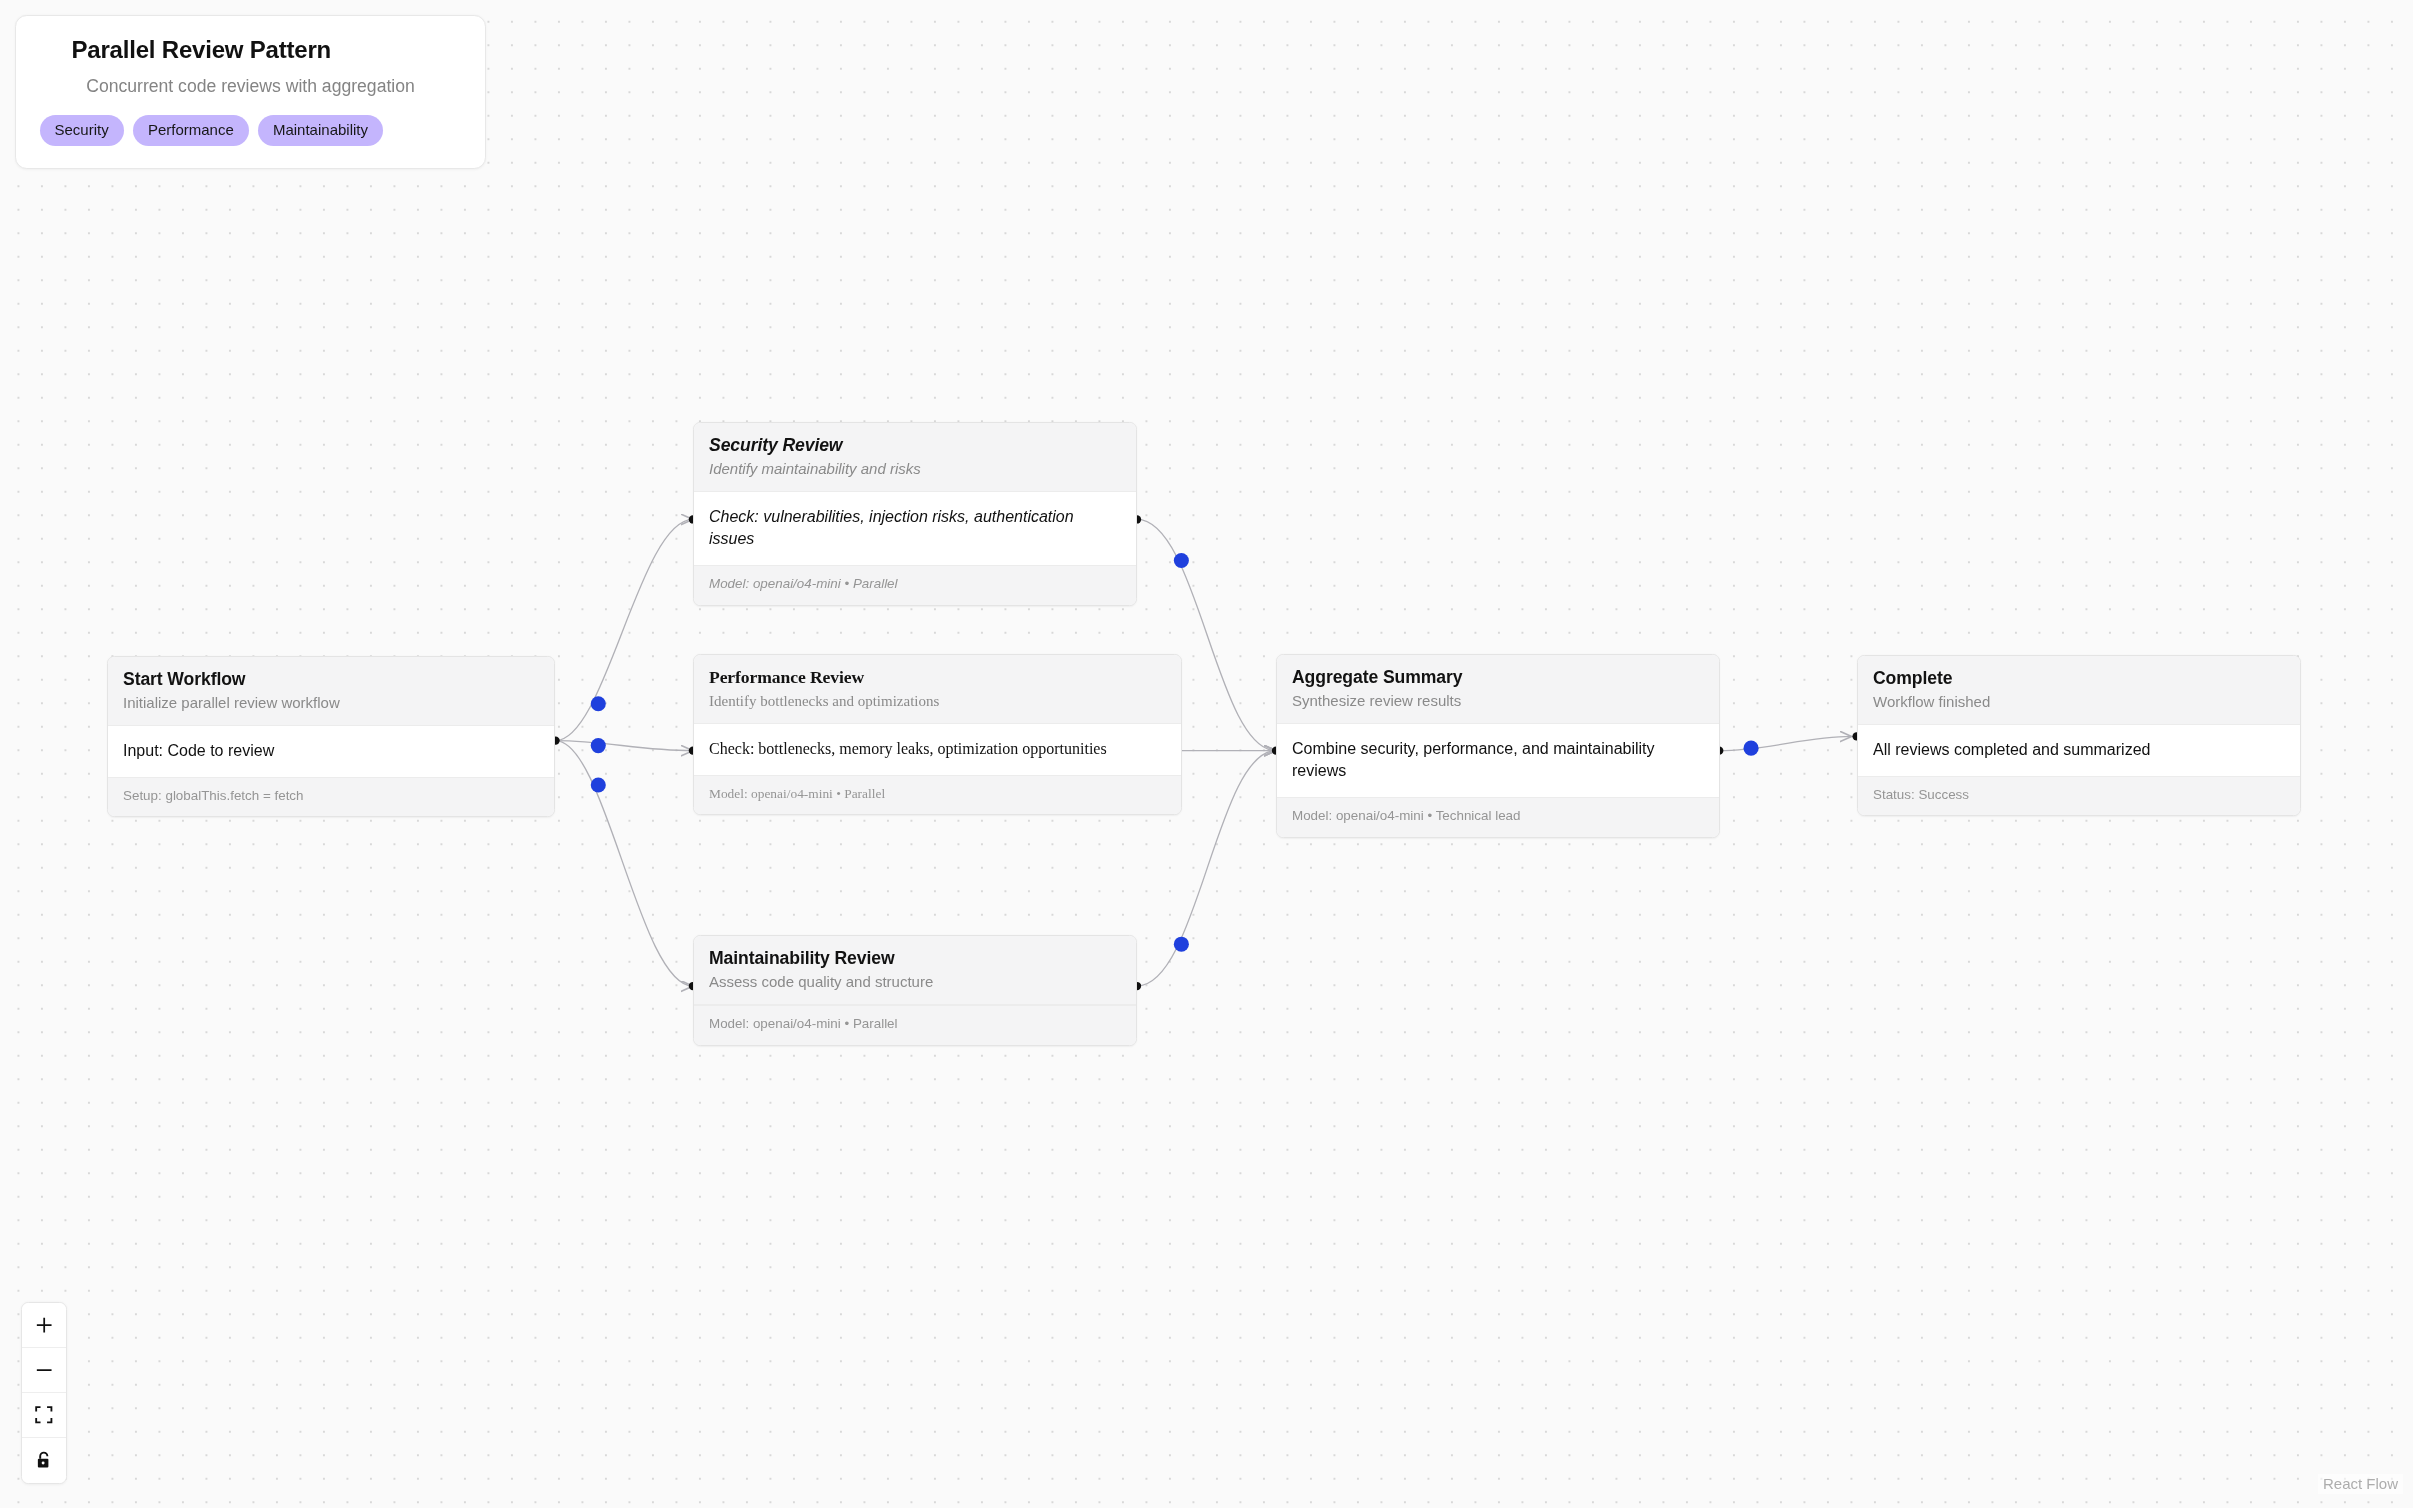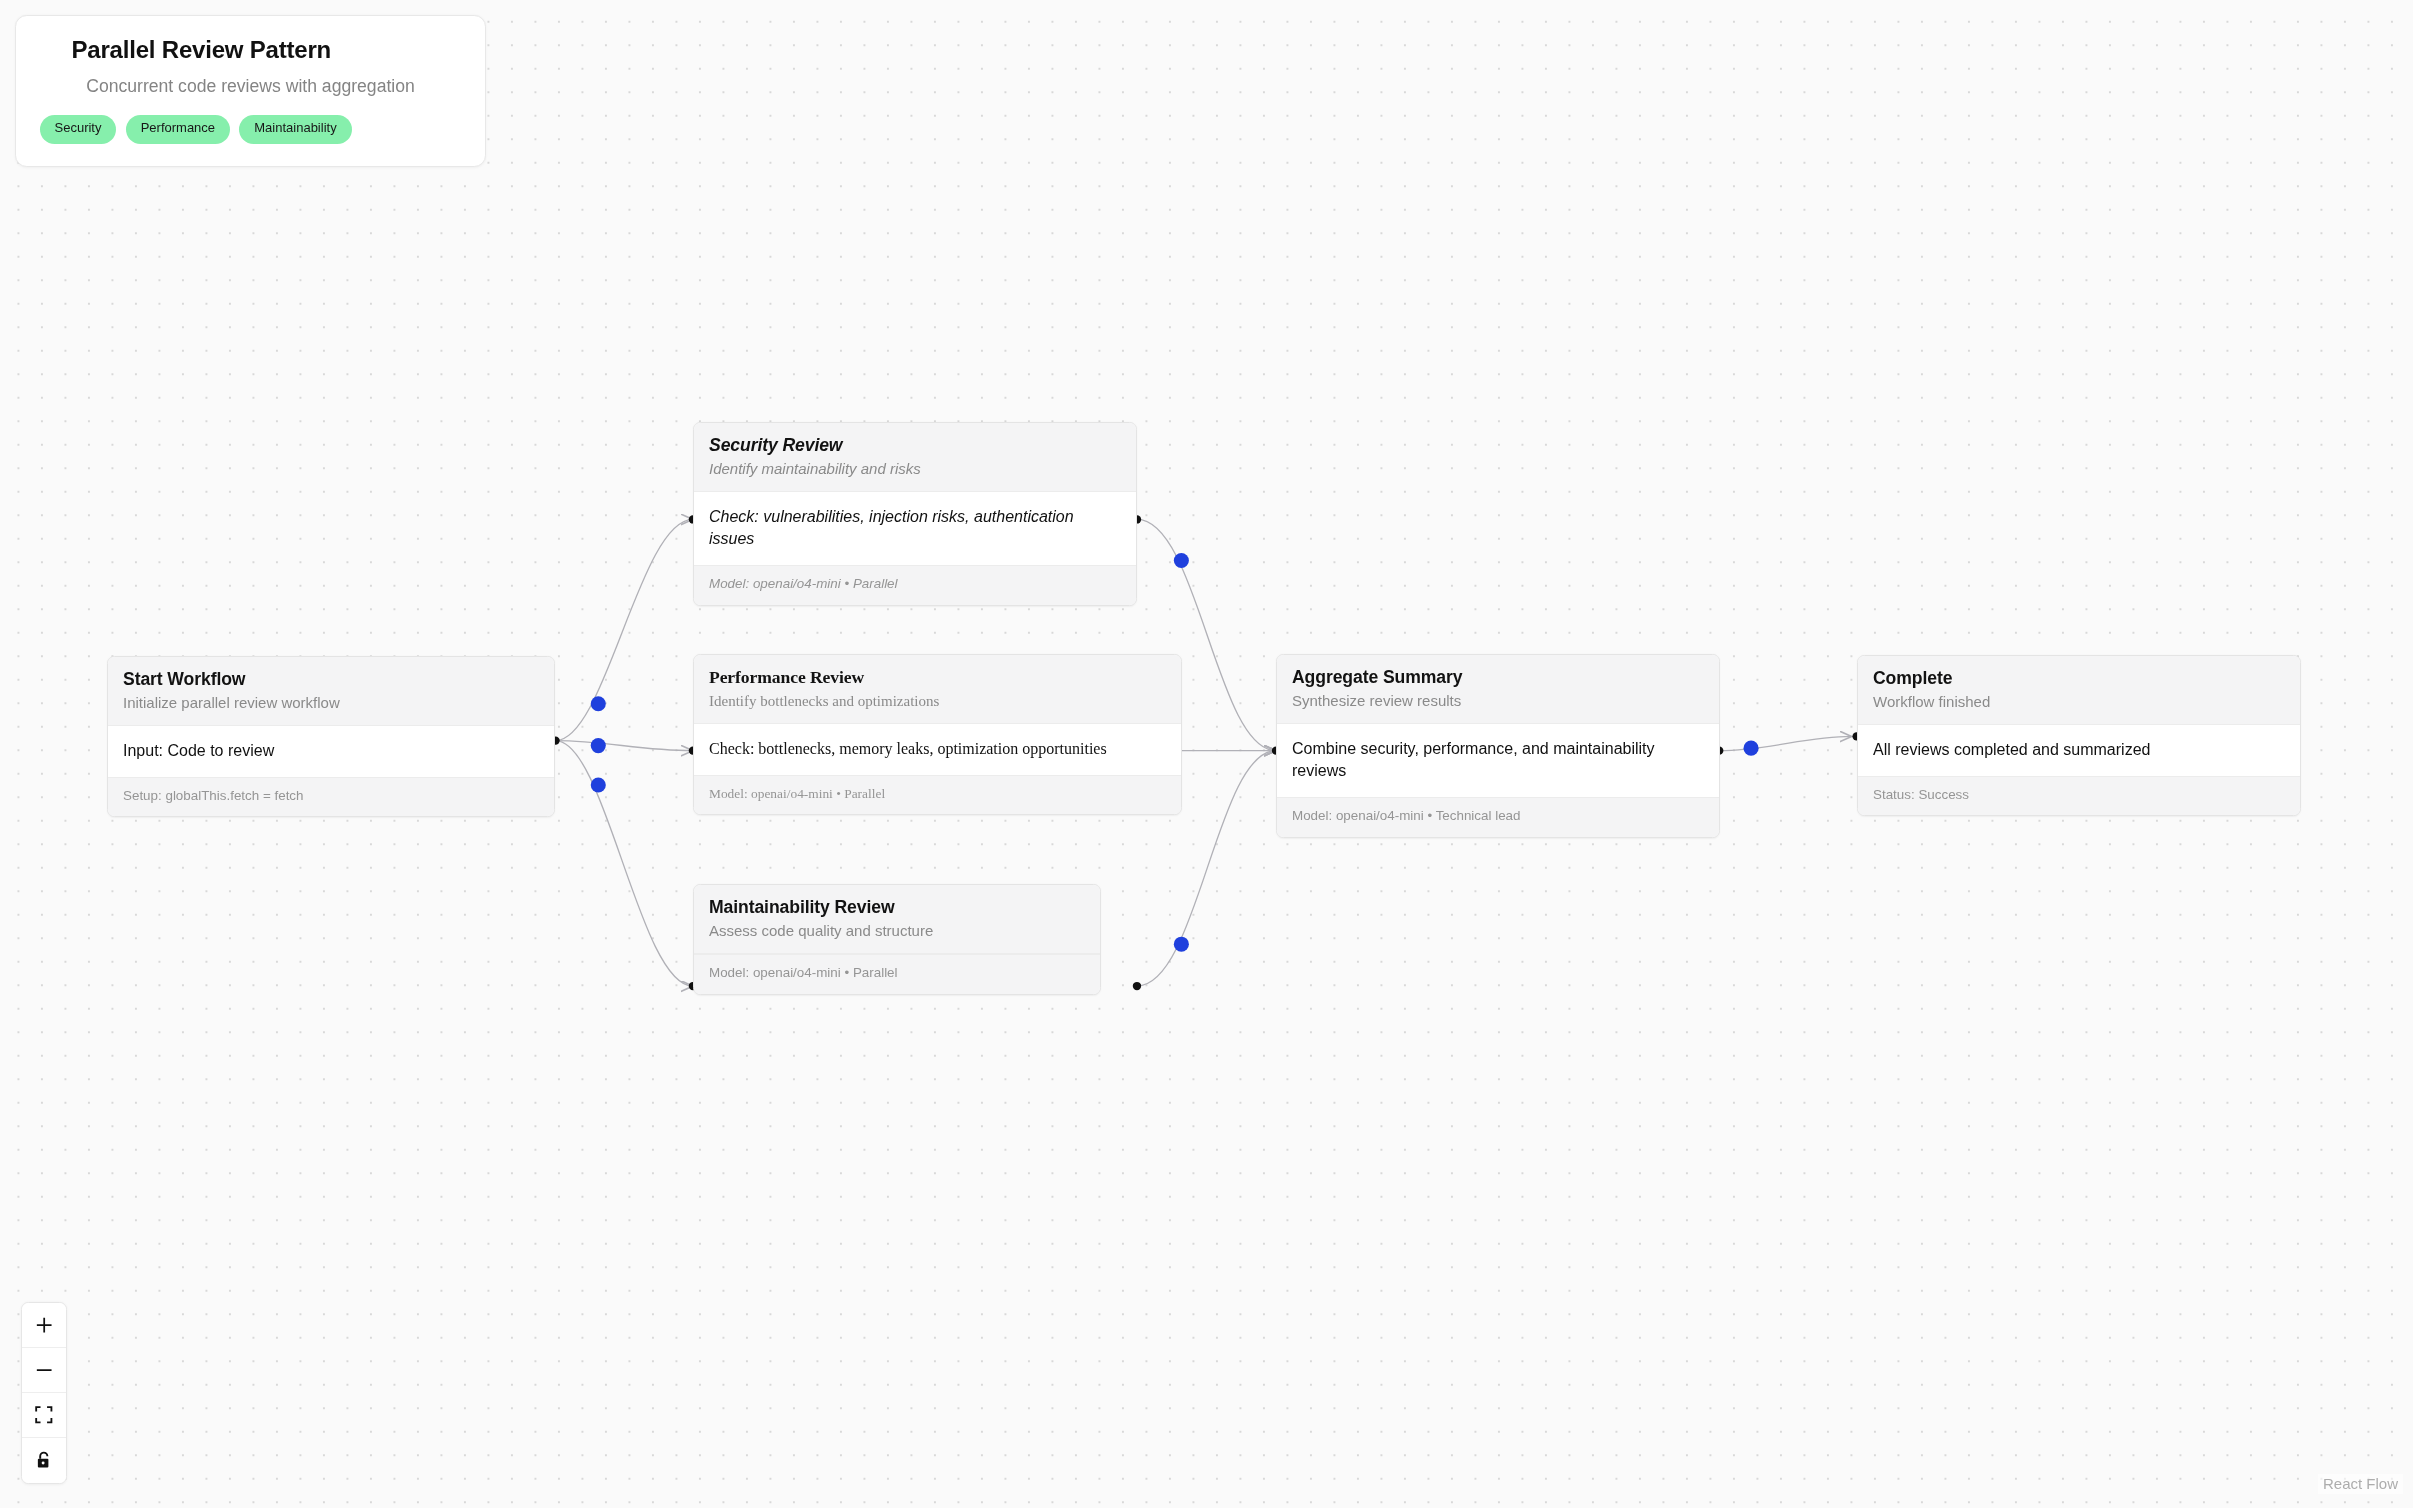--- a/index.html
+++ b/index.html
@@ -68,23 +68,23 @@
     color: #848484;
     line-height: 1.3;
     text-align: center;
   }
   #info-panel .panel-tags {
     margin-top: 17.6px;
     display: flex;
     gap: 9.2px;
   }
   #info-panel .panel-tag {
-    background: #86efac;
+    background: #c4b5fd;
     color: #171717;
-    font-size: 13px;
+    font-size: 15px;
     border-radius: 837px;
     padding: 5.9px 15px 7.5px 15px;
     white-space: nowrap;
     line-height: 1.15;
   }
 
   
   .rf-node {
     position: absolute;
     background: #ffffff;
@@ -257,21 +257,21 @@
 
   <div class="rf-node" style="left:693px; top:654px; width:489px;font-family:Liberation Serif, serif;">
     <div class="node-header">
       <div class="node-title">Performance Review</div>
       <div class="node-subtitle">Identify bottlenecks and optimizations</div>
     </div>
     <div class="node-body">Check: bottlenecks, memory leaks, optimization opportunities</div>
     <div class="node-footer">Model: openai/o4-mini • Parallel</div>
   </div>
 
-  <div class="rf-node" style="left:693px; top:884px; width:408px;">
+  <div class="rf-node" style="left:693px; top:935px; width:444px;">
     <div class="node-header">
       <div class="node-title">Maintainability Review</div>
       <div class="node-subtitle">Assess code quality and structure</div>
     </div>
     <div class="node-footer">Model: openai/o4-mini • Parallel</div>
   </div>
 
   <div class="rf-node" style="left:1276px; top:654px; width:444px;">
     <div class="node-header">
       <div class="node-title">Aggregate Summary</div>

